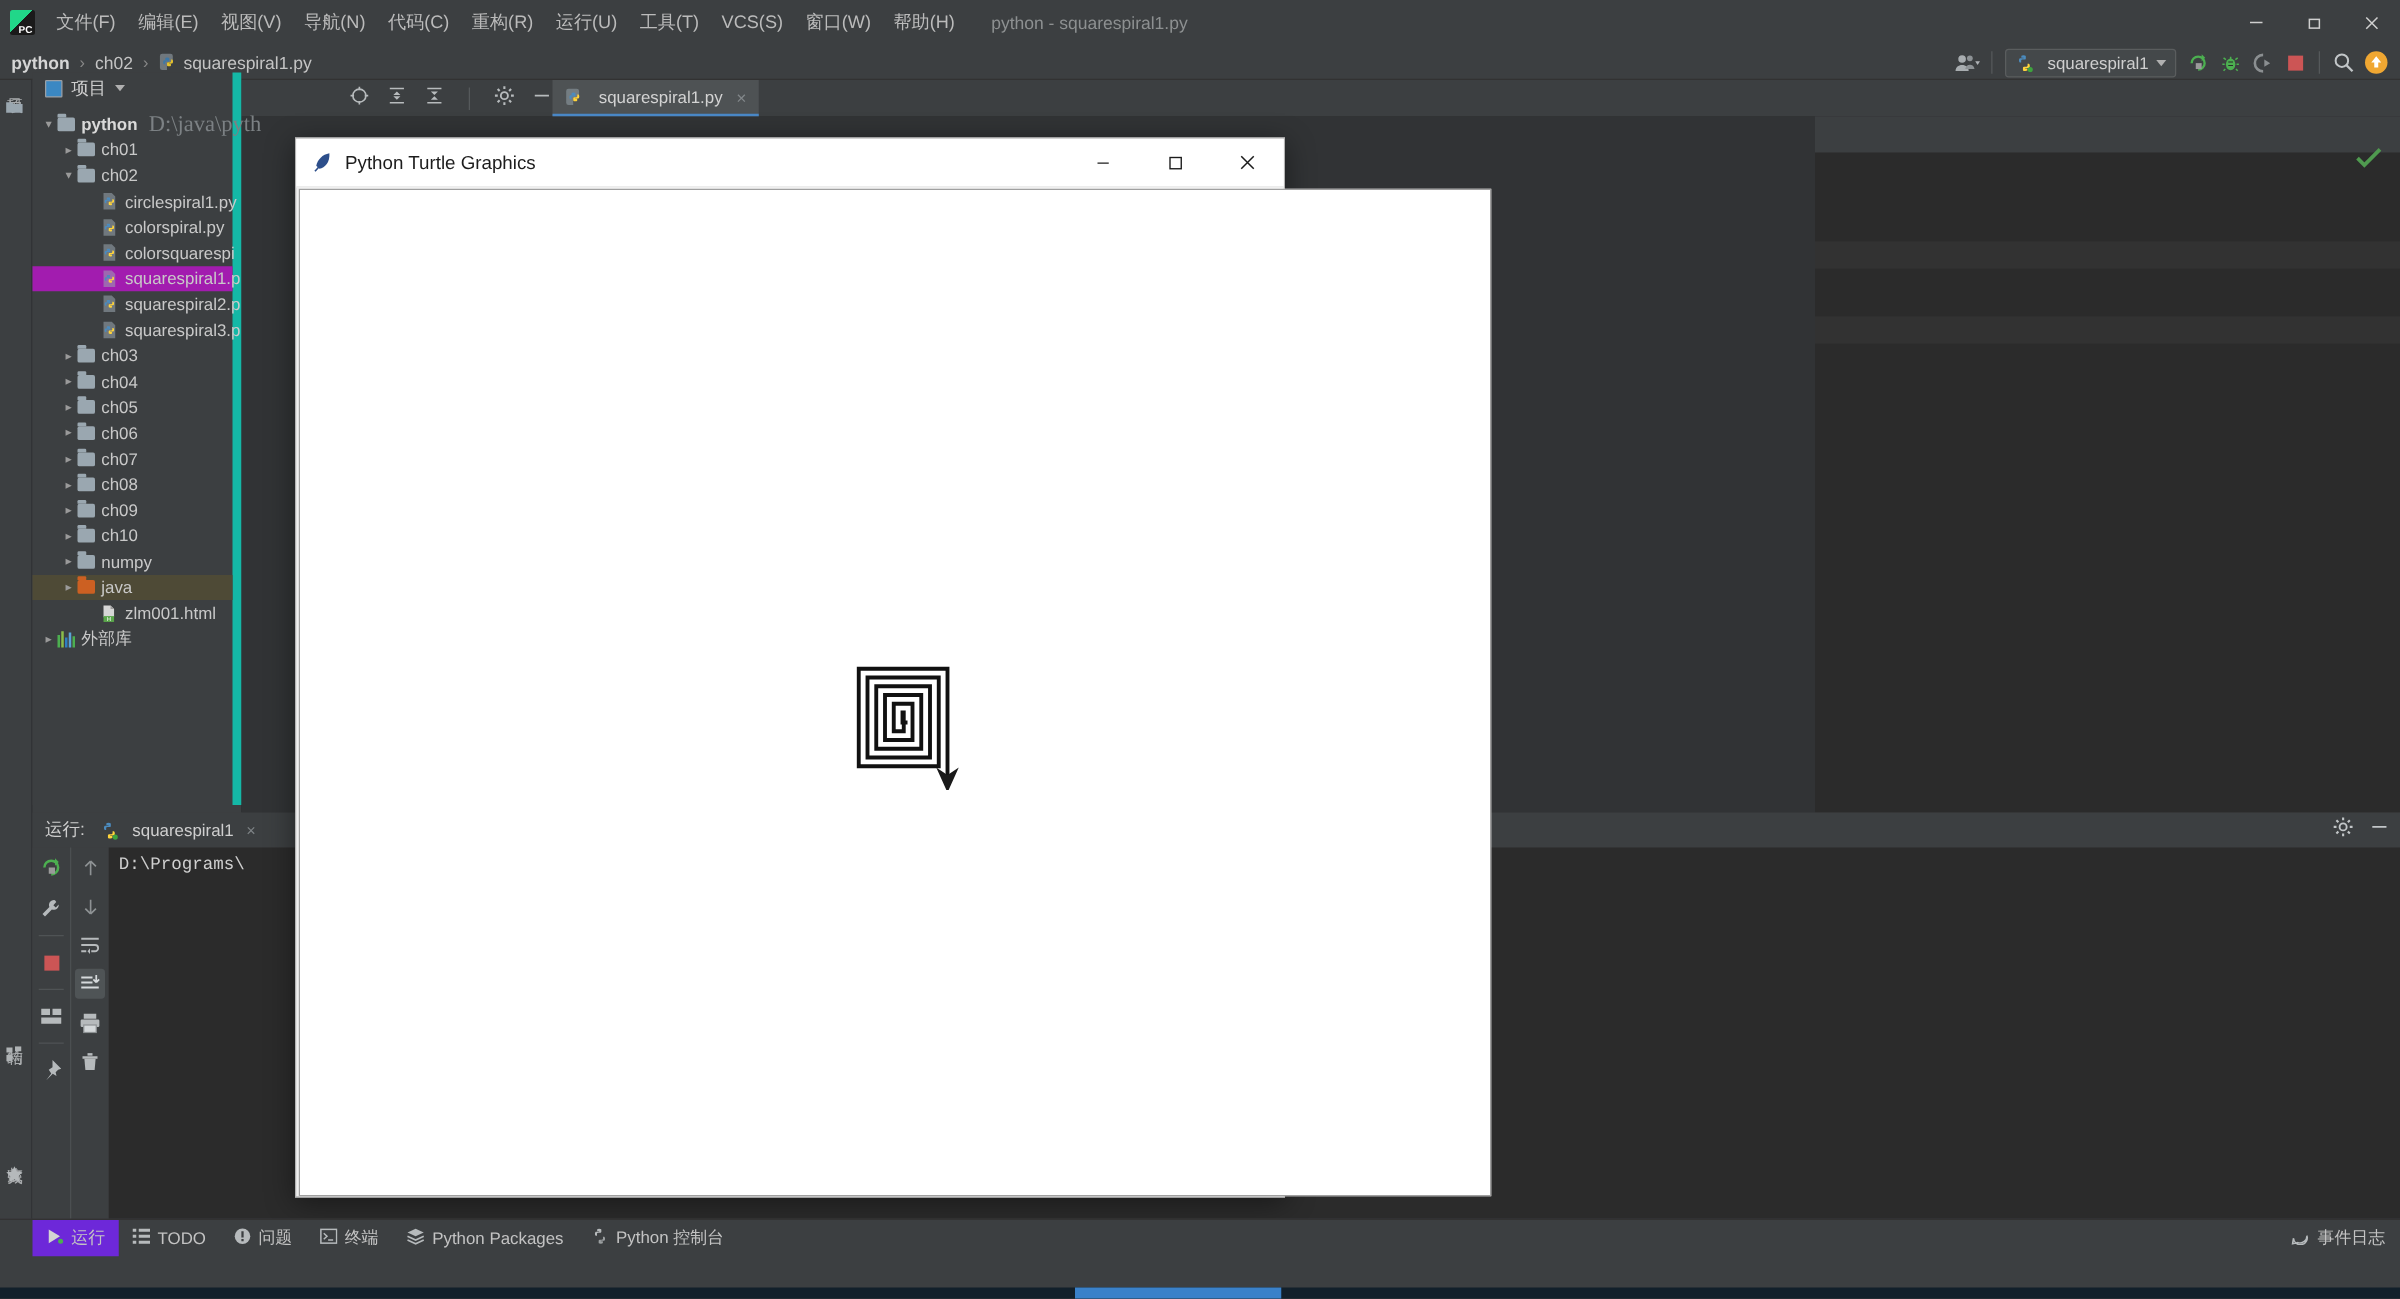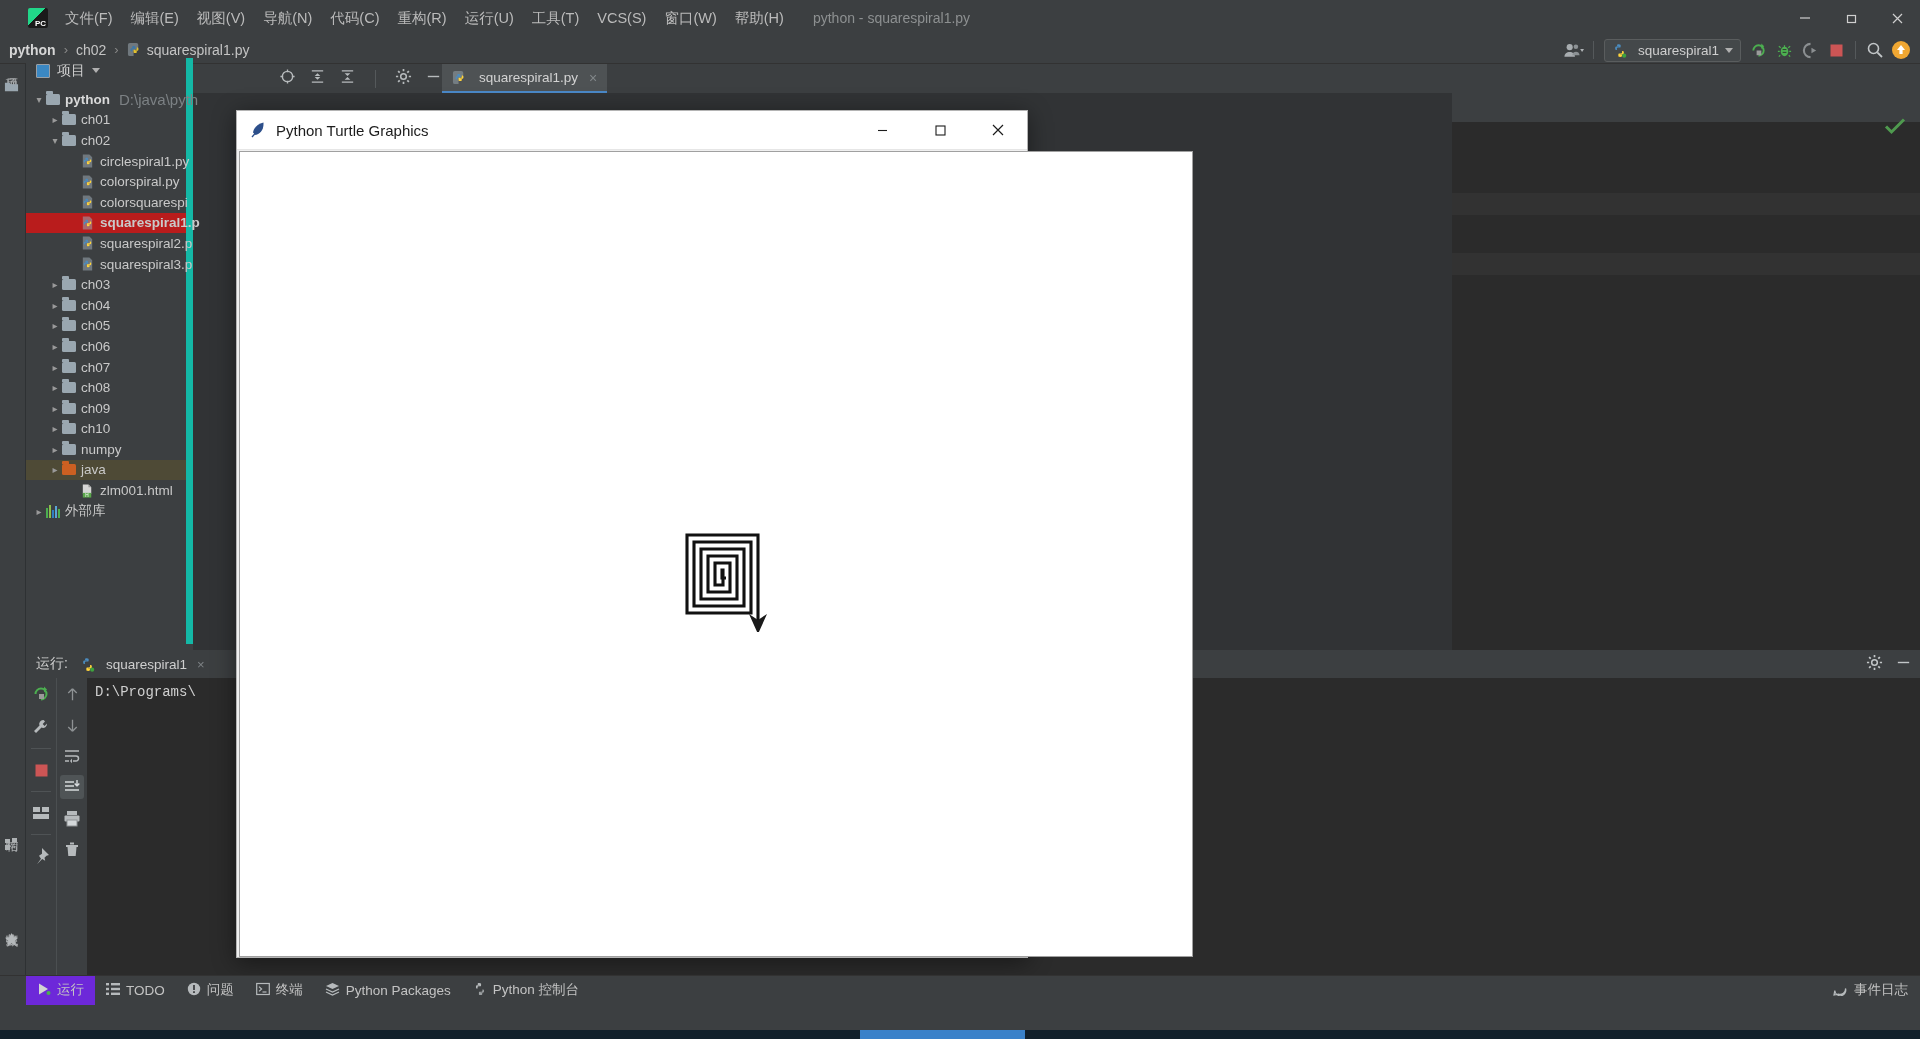--- a/index.html
+++ b/index.html
@@ -9,21 +9,21 @@
     background: #3c3f41;
     font-family: "Liberation Sans", sans-serif;
     color: #bbbbbb;
     -webkit-font-smoothing: antialiased;
   }
   .app { position: relative; width: 1920px; height: 1039px; }
 
   
   .titlebar {
     position: absolute; left: 0; top: 0; width: 1920px; height: 36px;
-    background: #3c3f41; display: flex; align-items: center; padding-left: 20px;
+    background: #3c3f41; display: flex; align-items: center;
   }
   .pc-logo {
     width: 20px; height: 20px; margin-left: 8px; margin-right: 8px;
     background: linear-gradient(135deg,#21d789 0%,#21d789 45%,#1a1a1a 45%,#1a1a1a 100%);
     border-radius: 2px; position: relative; flex: 0 0 auto;
   }
   .pc-logo::after{
     content:"PC"; position:absolute; right:2px; bottom:0px; font-size:8px;
     color:#ffffff; font-family:"Liberation Sans",sans-serif; font-weight:bold;
   }
@@ -87,34 +87,34 @@
   .panel-head {
     height: 25px; display: flex; align-items: center; padding-left: 10px; gap: 7px;
     font-size: 14px; color: #cdcdcd;
   }
   .proj-ico { width:14px;height:14px;border:1.5px solid #9aa0a6;background:#3b88c3;border-radius:1px; }
   .tree { padding-top: 6px; font-size: 13.5px; }
   .row {
     height: 20.6px; display: flex; align-items: center; white-space: nowrap;
     padding-left: 6px; color: #c9c9c9;
   }
-  .row.selected { background: #b91c1c; font-weight: bold; }
+  .row.selected { background: #a21caf; }
   .row.hl { background: #4e4a36; }
   .arrow { width: 14px; text-align: center; color: #9a9a9a; font-size: 10px; flex: 0 0 auto; }
   .arrow.none { visibility: hidden; }
   .folder {
     width: 14px; height: 11px; background: #9aa7b0; border-radius: 1.5px; margin-right: 5px; flex:0 0 auto;
     position: relative;
   }
   .folder::before{ content:""; position:absolute; left:0; top:-3px; width:7px; height:3px; background:#9aa7b0; border-radius:1px 1px 0 0;}
   .folder.orange { background:#cc6022; }
   .folder.orange::before{ background:#cc6022; }
   .row .label { font-size: 13.5px; }
   .row .label.bold { font-weight: bold; color: #d9d9d9; }
-  .row .dim { color: #7c8184; font-size: 15px; margin-left: 9px; }
+  .row .dim { color: #7c8184; font-size: 18px; margin-left: 9px; font-family: Liberation Serif, serif; }
   .pyfile { width: 15px; height: 16px; margin-right: 5px; flex:0 0 auto; }
   .htmlfile { width: 15px; height: 16px; margin-right: 5px; flex:0 0 auto; }
   .libico { width: 14px; height: 13px; margin-right: 5px; display:flex; align-items:flex-end; gap:1px; flex:0 0 auto; }
   .libico i { display:block; width:2px; }
   .indent1 { padding-left: 22px; }
   .indent2 { padding-left: 40px; }
 
   
   .run-panel {
     position: absolute; left: 26px; top: 650px; width: 1894px; height: 325px;

